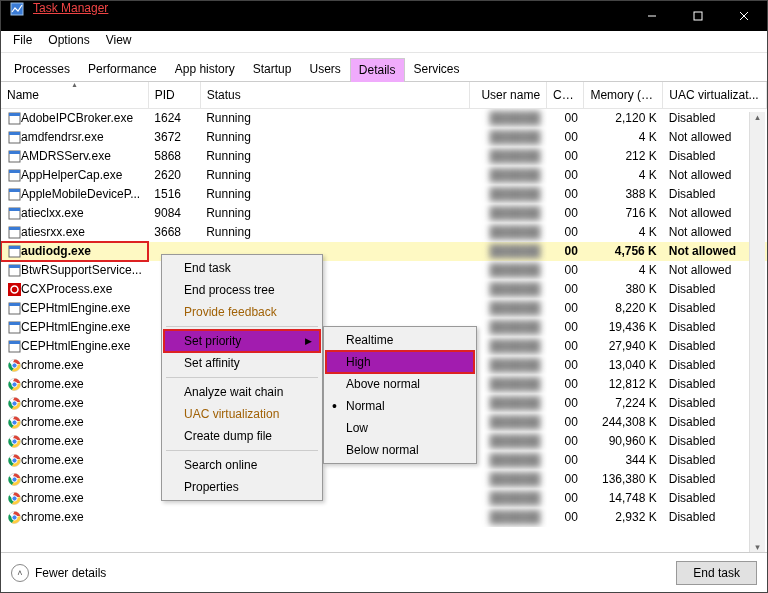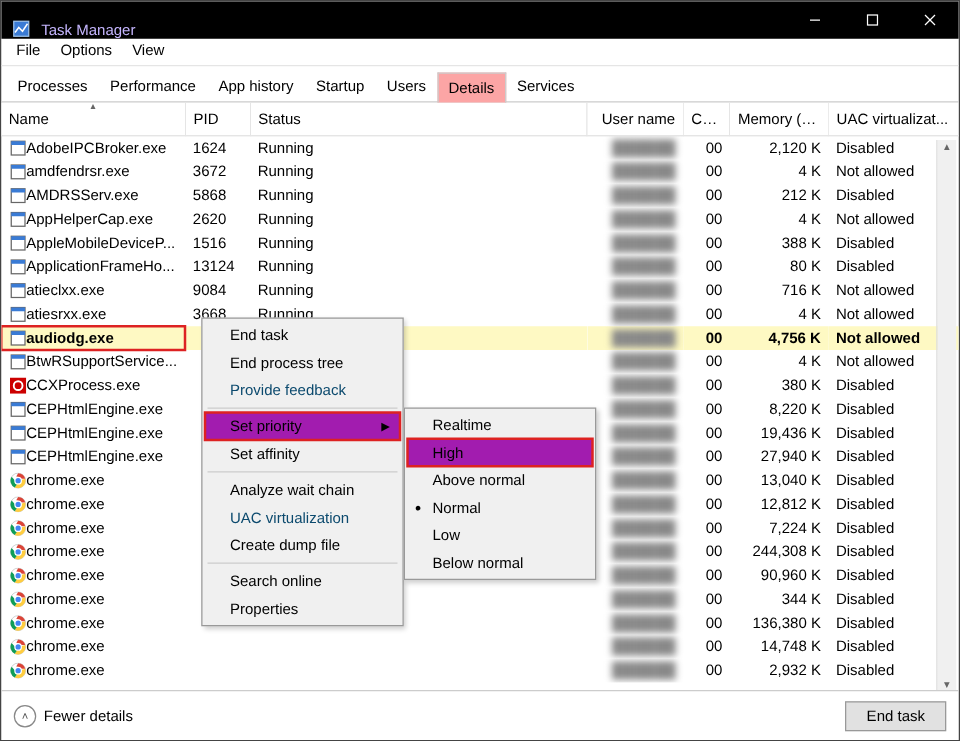--- a/index.html
+++ b/index.html
@@ -1,42 +1,42 @@
 <!DOCTYPE html>
 <html><head>
 <meta charset="utf-8">
 <style>
   * { box-sizing: border-box; margin: 0; padding: 0; font-family: "Segoe UI", Tahoma, sans-serif; font-size: 12px; }
   body { background: #fff; width: 768px; height: 593px; overflow: hidden; display: flex; flex-direction: column; border: 1px solid #444; }
-  .titlebar { background: #000; color: #c4b5fd; height: 30px; display: flex; align-items: flex-end; padding: 0 0 0 8px; }
+  .titlebar { background: #000; color: #ef4444; height: 30px; display: flex; align-items: flex-start; padding: 0 0 0 8px; text-decoration: underline; }
   .titlebar .icon { width: 16px; height: 16px; margin-right: 8px; display: flex; align-items: center; justify-content: center; }
   .titlebar .title { flex: 1; font-size: 12px; }
   .winbtns { display: flex; height: 100%; }
   .winbtn { width: 46px; display: flex; align-items: center; justify-content: center; color: #fff; }
   .winbtn svg { stroke: #fff; }
   .menubar { height: 22px; display: flex; padding: 0 4px; border-bottom: 1px solid #e5e5e5; }
   .menuitem { padding: 2px 8px; }
   .tabbar { display: flex; padding: 4px 4px 0 4px; border-bottom: 1px solid #ccc; }
   .tab { padding: 4px 8px 5px 8px; border: 1px solid transparent; border-bottom: none; margin-right: 0px; position: relative; }
-  .tab.active { border-color: #ccc; background: #fca5a5; top: 1px; }
+  .tab.active { border-color: #ccc; background: #f0abfc; top: 1px; }
   .tablearea { flex: 1; overflow: hidden; position: relative; }
   table { border-collapse: collapse; width: 100%; table-layout: fixed; }
   thead th { text-align: left; font-weight: normal; padding: 6px 6px; border-right: 1px solid #e5e5e5; border-bottom: 1px solid #e5e5e5; position: relative; background: #fff; white-space: nowrap; overflow: hidden; text-overflow: ellipsis; }
   thead th .sort { position: absolute; top: -2px; left: 50%; transform: translateX(-50%); font-size: 8px; color: #666; }
   tbody td { padding: 1px 6px; white-space: nowrap; overflow: hidden; text-overflow: ellipsis; height: 19px; vertical-align: middle; }
   td.r { text-align: right; }
   .pname { display: flex; align-items: flex-start; gap: 0; }
   .pico { width: 14px; height: 14px; flex: 0 0 14px; display: inline-flex; align-items: center; justify-content: center; }
   .row-sel td { background: #fef9c3; font-weight: bold; }
   .hl-cell { outline: 2px solid #d22; outline-offset: -1px; }
   .blur { filter: blur(3px); color: #888; }
   .ctxmenu { position: absolute; background: #f0f0f0; border: 1px solid #999; box-shadow: 2px 2px 4px rgba(0,0,0,0.2); padding: 2px; }
   .ctxitem { padding: 4px 30px 4px 20px; white-space: nowrap; position: relative; }
   .ctxsep { border-top: 1px solid #ccc; margin: 3px 2px; }
-  .ctxitem.disabled { color: #0c4a6e; }
+  .ctxitem.disabled { color: #a16207; }
   .ctxitem.hover { background: #a21caf; }
   .ctxitem .arrow { position: absolute; right: 8px; top: 50%; transform: translateY(-50%); font-size: 9px; }
   .ctxitem .dot { position: absolute; left: 6px; top: 50%; transform: translateY(-50%); font-size: 14px; }
   .statusbar { height: 40px; border-top: 1px solid #ccc; display: flex; align-items: center; padding: 0 10px; }
   .fewer { display: flex; align-items: center; gap: 6px; }
   .circ { width: 18px; height: 18px; border: 1px solid #888; border-radius: 50%; display: flex; align-items: center; justify-content: center; font-size: 9px; color: #555; }
   .spacer { flex: 1; }
   .btn { padding: 4px 16px; border: 1px solid #999; background: #e1e1e1; }
   .scrollhint { position:absolute; right:2px; top:30px; bottom:0; width:16px; background:linear-gradient(#f0f0f0,#f0f0f0); border-left:1px solid #ddd;}
   .scrollhint .up, .scrollhint .dn { position:absolute; left:0; right:0; text-align:center; font-size:9px; color:#666; }
@@ -209,39 +209,20 @@
         </tr>
         <tr>
           <td>
             <span class="pname">
               <span class="pico">
                 <svg width="13" height="13">
                   <rect x="1" y="1" width="11" height="11" fill="#fff" stroke="#666"></rect>
                   <rect x="1" y="1" width="11" height="3" fill="#3a7bd5"></rect>
                 </svg>
               </span>
-              <span>ApplicationFrameHo...</span>
-            </span>
-          </td>
-          <td>13124</td>
-          <td>Running</td>
-          <td class="r"><span class="blur">██████</span></td>
-          <td class="r">00</td>
-          <td class="r">80 K</td>
-          <td>Disabled</td>
-        </tr>
-        <tr>
-          <td>
-            <span class="pname">
-              <span class="pico">
-                <svg width="13" height="13">
-                  <rect x="1" y="1" width="11" height="11" fill="#fff" stroke="#666"></rect>
-                  <rect x="1" y="1" width="11" height="3" fill="#3a7bd5"></rect>
-                </svg>
-              </span>
               <span>atieclxx.exe</span>
             </span>
           </td>
           <td>9084</td>
           <td>Running</td>
           <td class="r"><span class="blur">██████</span></td>
           <td class="r">00</td>
           <td class="r">716 K</td>
           <td>Not allowed</td>
         </tr>

